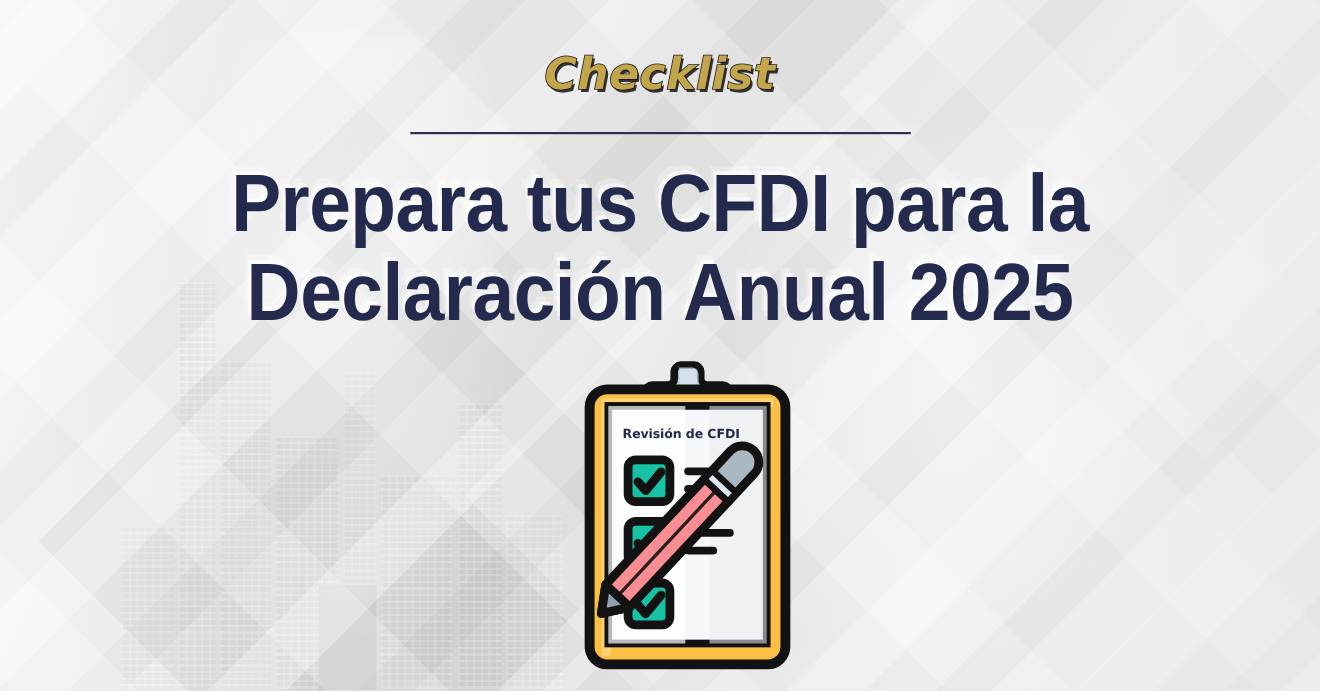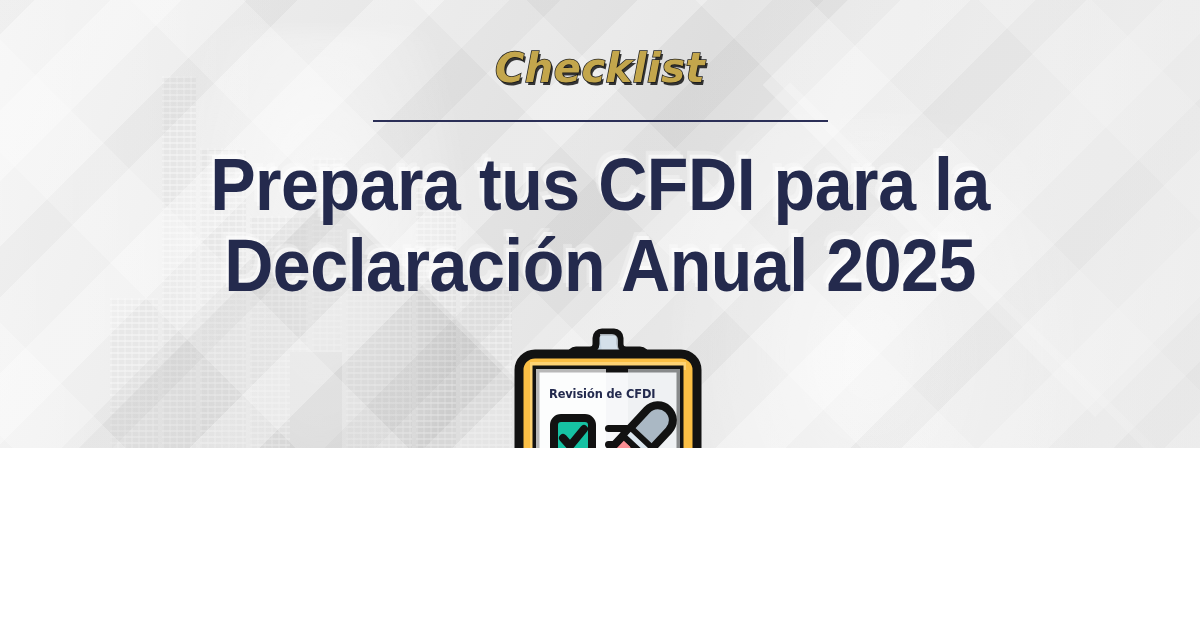--- a/index.html
+++ b/index.html
@@ -9,21 +9,21 @@
     background: #ffffff;
   }
   body {
     font-family: "Liberation Sans", sans-serif;
   }
 
   
   .banner {
     position: relative;
     width: 1200px;
-    height: 448px;
+    height: 628px;
     overflow: hidden;
     background: #e4e4e4;
   }
 
   
   .bg-base {
     position: absolute;
     inset: 0;
     background:
       linear-gradient(115deg, #f2f2f2 0%, #e8e8e8 28%, #dedede 52%, #e6e6e6 74%, #ededed 100%);
@@ -195,21 +195,21 @@
     transform: scaleX(.92);
     text-shadow:
       -3px -4px 0 rgba(255,255,255,.55),
       -6px -8px 1px rgba(255,255,255,.30);
   }
   .headline .line { display: block; white-space: nowrap; }
 
   
   .clipboard-wrap {
     position: absolute;
-    left: 508px;
+    left: 525px;
     top: 328px;
     width: 200px;
     height: 282px;
   }
   .cb-svg { display: block; width: 200px; height: 282px; overflow: visible; }
   .paper-title {
     font-family: "DejaVu Sans", sans-serif;
     font-size: 11.4px;
     font-weight: 700;
     fill: #232a4e;

